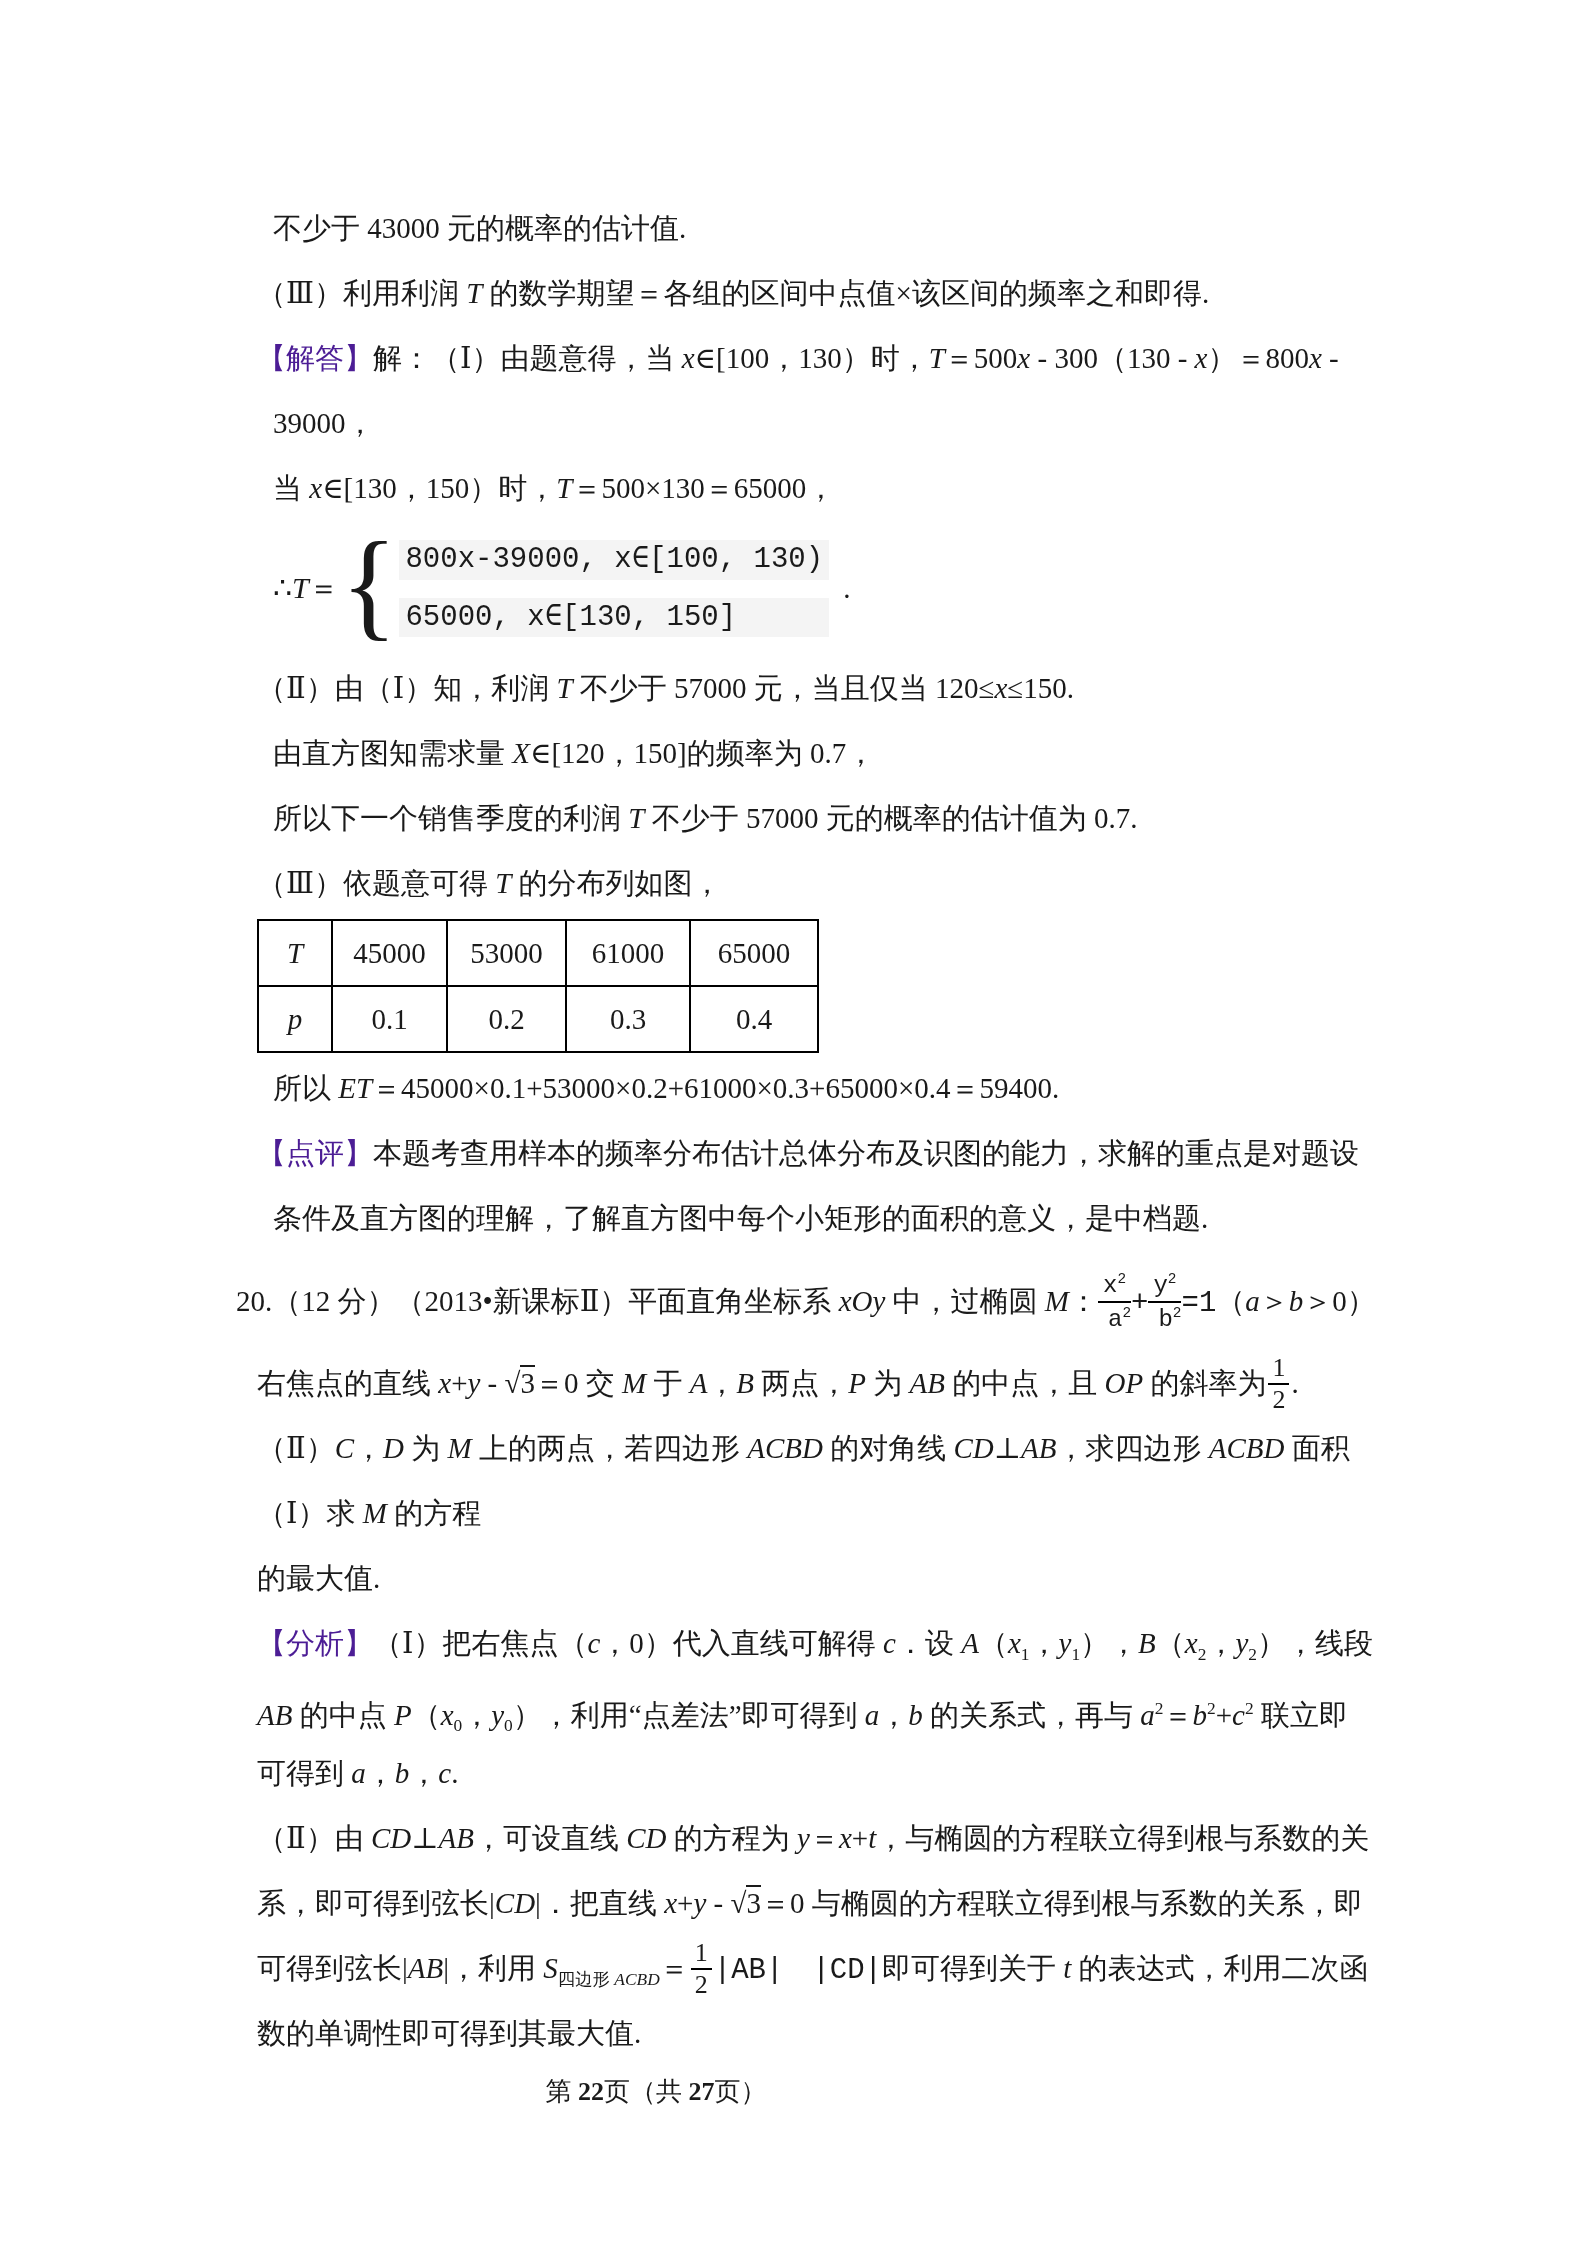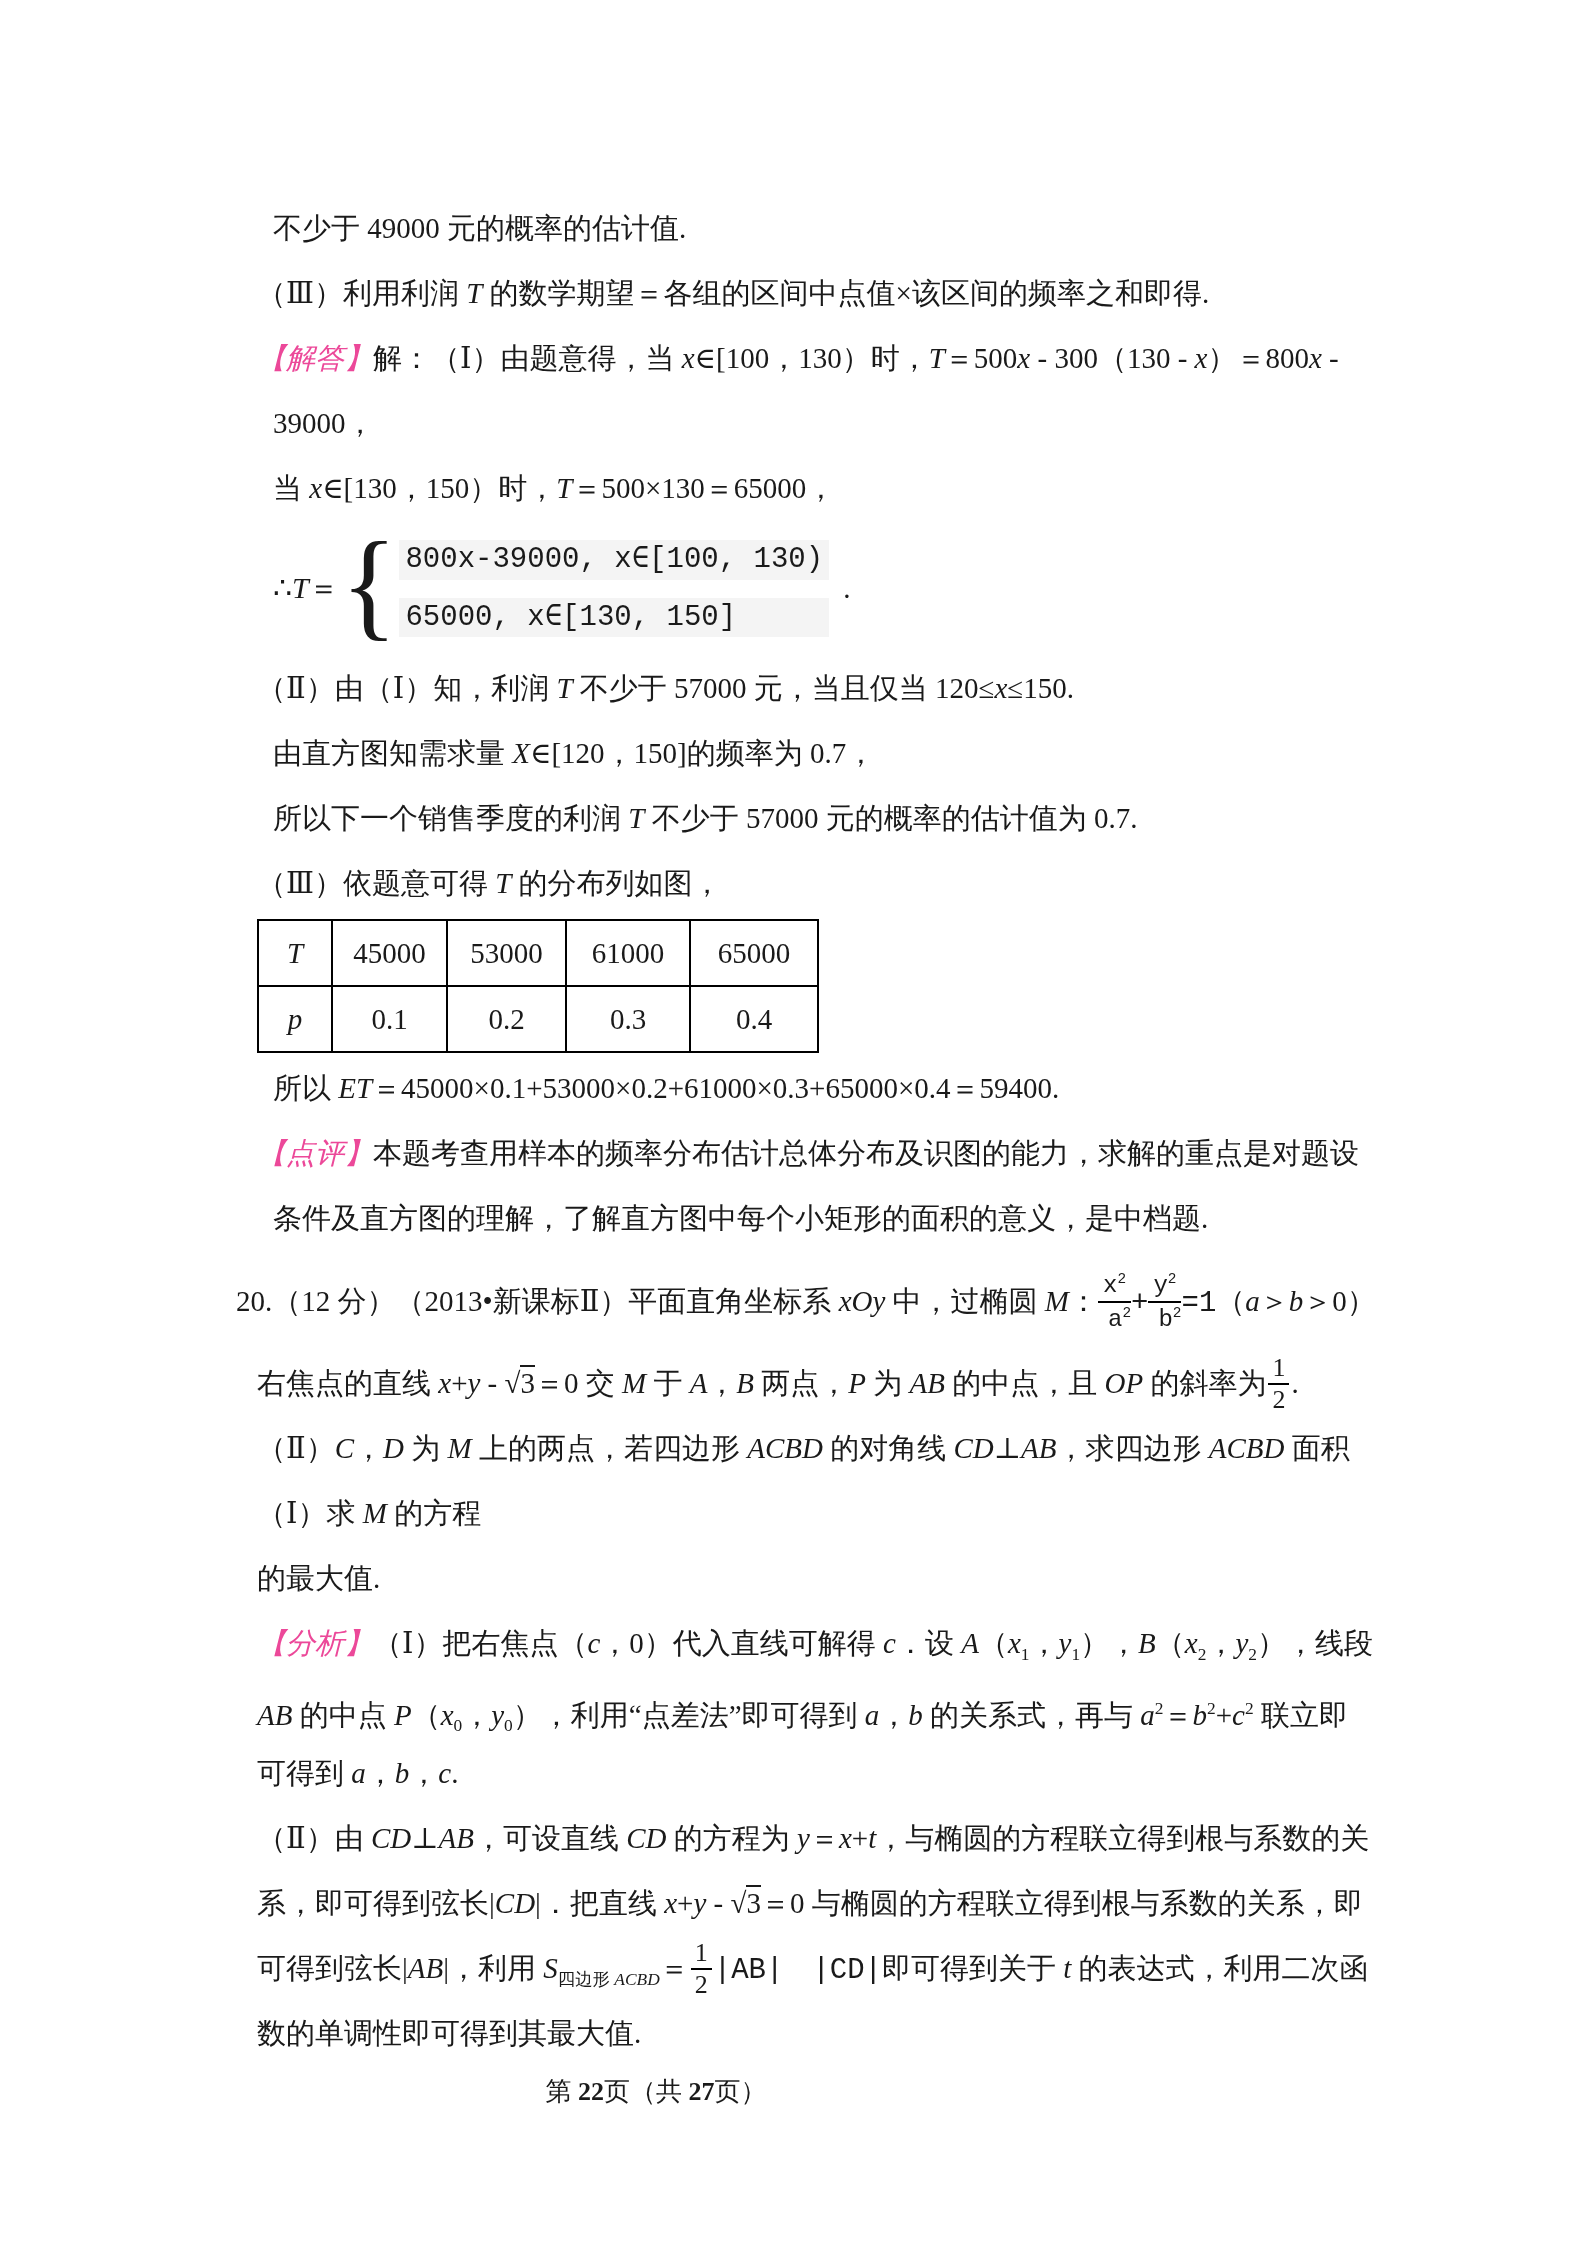--- a/index.html
+++ b/index.html
@@ -7,21 +7,21 @@
     width:1587px;height:2245px;overflow:hidden;position:relative;
     font-family:"Liberation Serif","DejaVu Serif",serif;
     color:#1a1a1a;
   }
   .doc{padding:196px 0 0 257px;}
   .line{
     font-size:29px;line-height:65px;height:65px;white-space:nowrap;
   }
   .cont{padding-left:16px;}
   .q-start{margin-left:-21px;}
-  .tag{color:#ec4899;font-style:italic;}
+  .tag{color:#4c1d95;}
   i{font-family:"Liberation Serif","DejaVu Serif",serif;}
   sub,sup{font-size:60%;}
   .fm{font-family:"Liberation Mono","DejaVu Sans Mono",monospace;}
 
   
   .pw{height:135px;display:flex;align-items:center;font-size:29px;white-space:nowrap;}
   .pw-lead{font-size:30px;}
   .brace{
     font-family:"Liberation Serif","DejaVu Serif",serif;
     font-size:118px;font-weight:300;line-height:1;
@@ -71,21 +71,21 @@
   .footer{
     width:1312px;text-align:center;font-size:26px;line-height:40px;margin-top:6px;
   }
   .footer .b{font-weight:bold;}
 </style>
 </head>
 <body>
 
 <main class="doc">
 
-  <div class="line cont">不少于 49000 元的概率的估计值.</div>
+  <div class="line cont">不少于 43000 元的概率的估计值.</div>
   <div class="line">（Ⅲ）利用利润 <i>T</i> 的数学期望＝各组的区间中点值×该区间的频率之和即得.</div>
   <div class="line"><span class="tag">【解答】</span>解：（Ⅰ）由题意得，当 <i>x</i>∈[100，130）时，<i>T</i>＝500<i>x</i> - 300（130 - <i>x</i>）＝800<i>x</i> - </div>
   <div class="line cont">39000，</div>
   <div class="line cont">当 <i>x</i>∈[130，150）时，<i>T</i>＝500×130＝65000，</div>
 
   <div class="pw cont">
     <span class="pw-lead">∴<i>T</i>＝</span>
     <span class="brace">{</span>
     <span class="cases">
       <span class="case">800x-39000, x∈[100, 130)</span>

